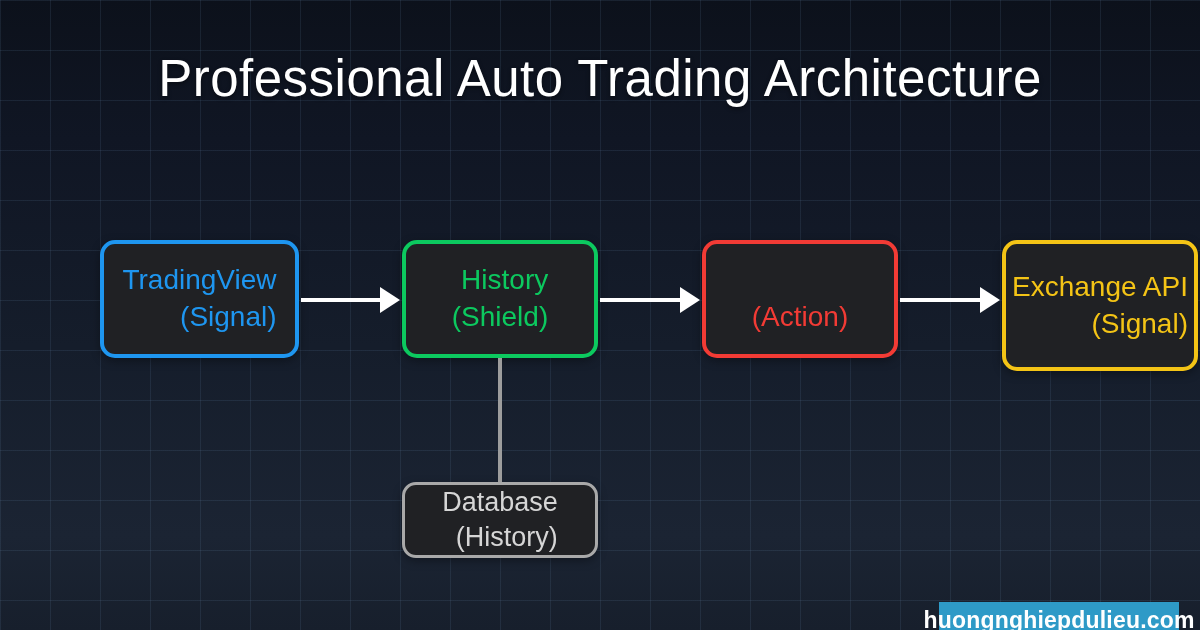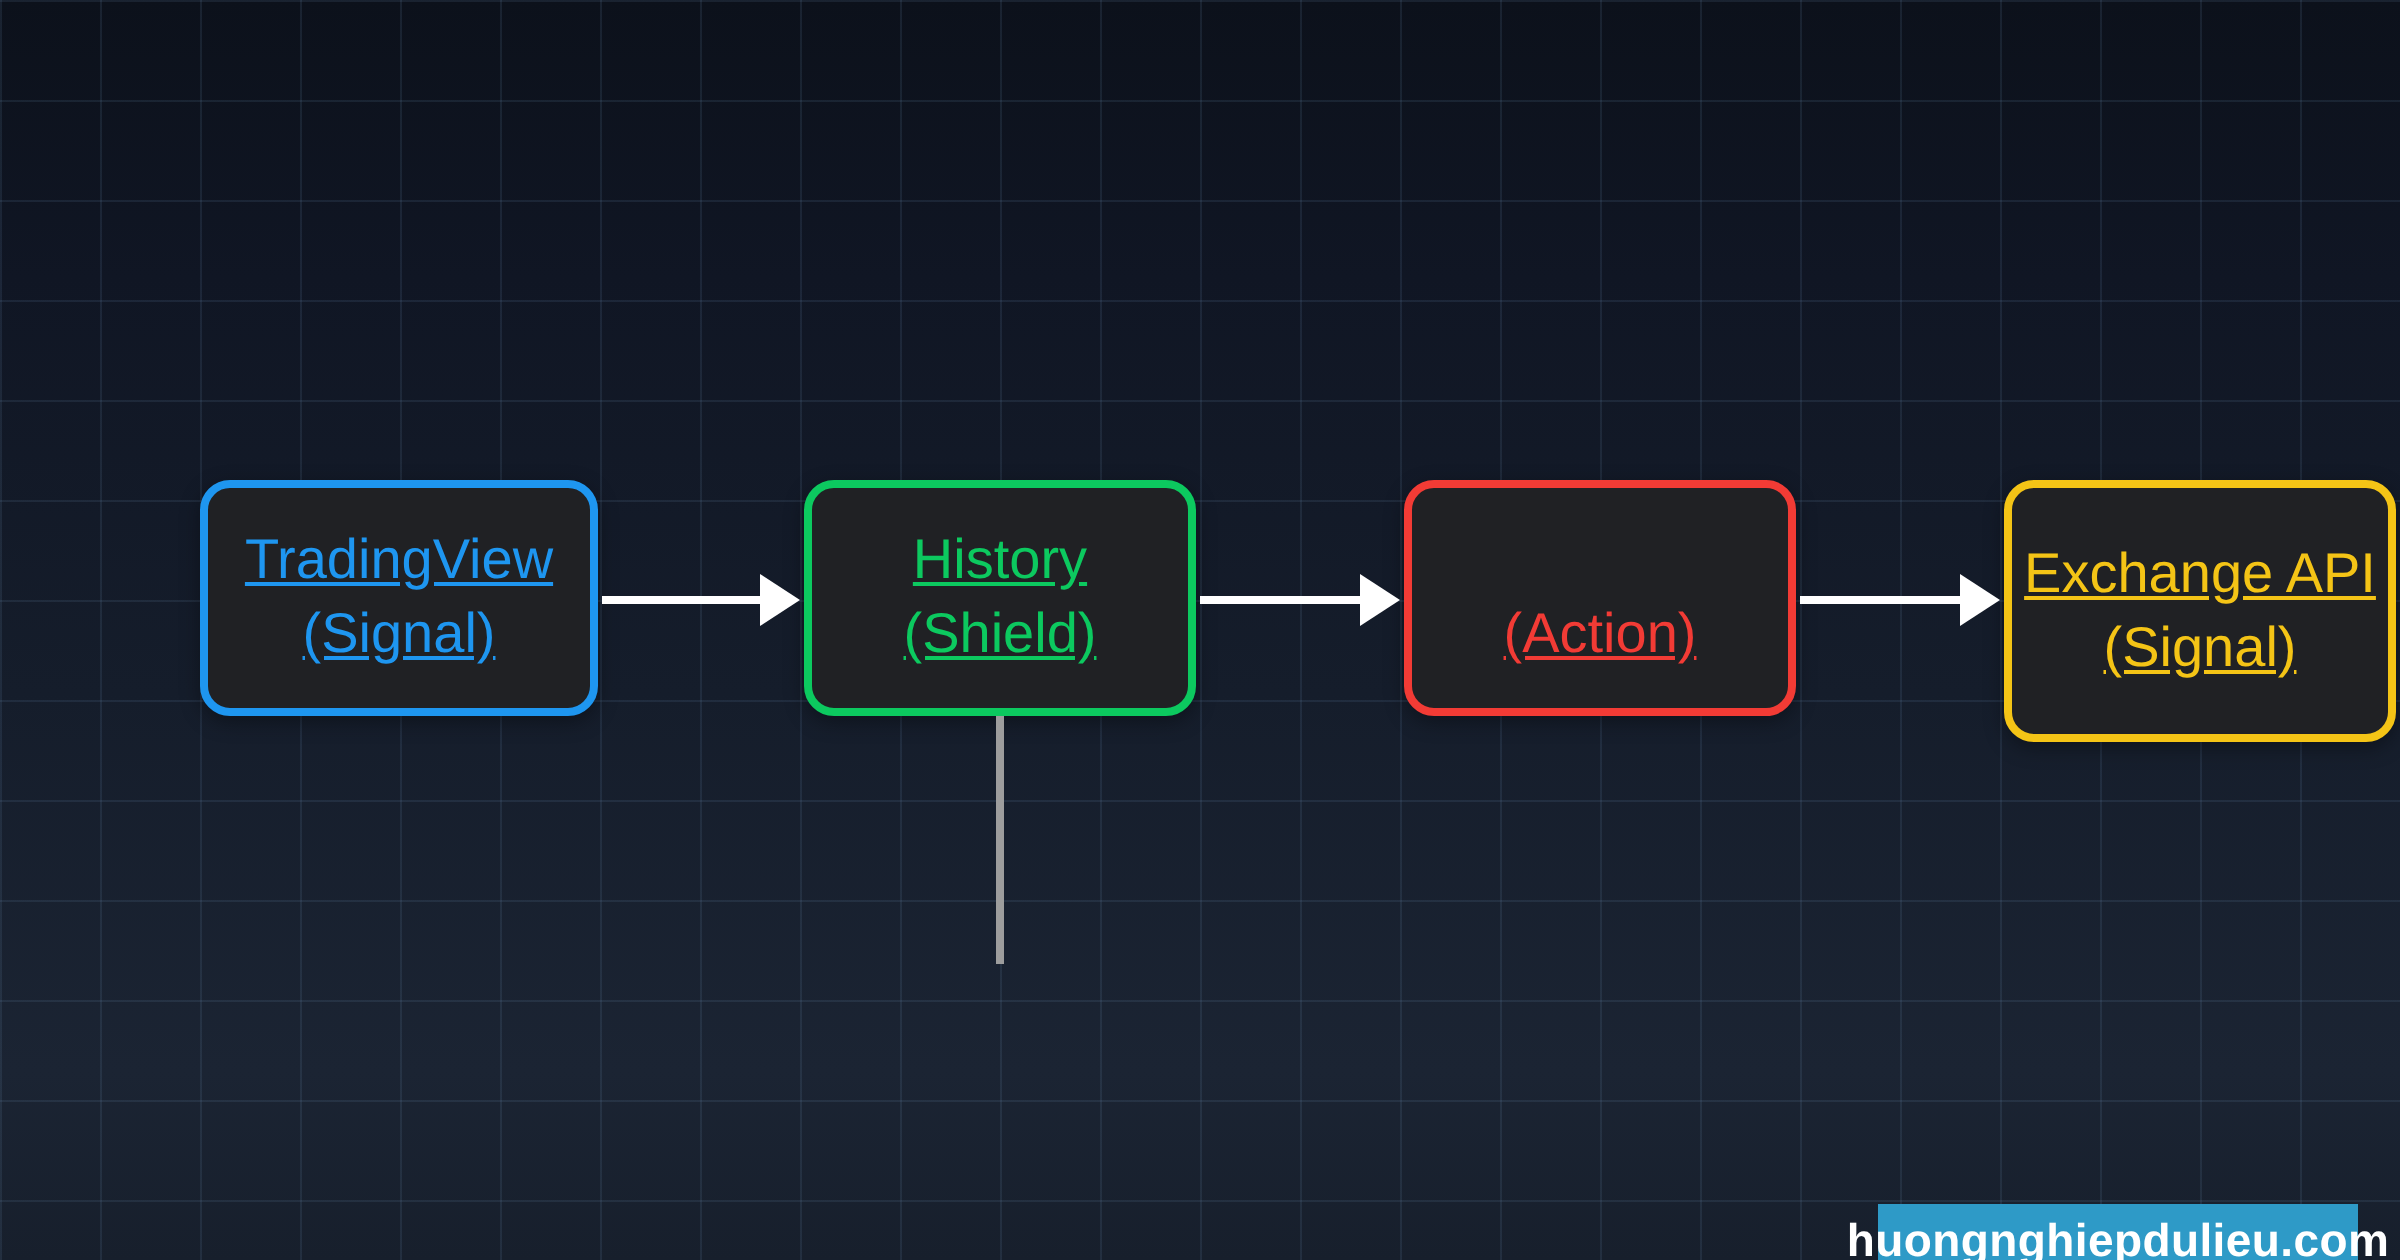--- a/index.html
+++ b/index.html
@@ -30,25 +30,24 @@
   .node {
     position: absolute;
     box-sizing: border-box;
     background: #202124;
     border: 4px solid var(--c, #888);
     color: var(--t, #ddd);
     border-radius: 15px;
     display: flex;
     align-items: center;
     justify-content: center;
-    text-align: center;
+    text-align: right;
     font-size: 28px;
     line-height: 1.32;
     box-shadow: 0 3px 10px rgba(0,0,0,0.35);
-    text-decoration: underline;
   }
   .node-tradingview { left: 100px; top: 240px; width: 199px; height: 118px; }
   .node-fastapi     { left: 402px; top: 240px; width: 196px; height: 118px; }
   .node-risk        { left: 702px; top: 240px; width: 196px; height: 118px; }
   .node-exchange    { left: 1002px; top: 240px; width: 196px; height: 131px; }
   .node-database    {
     left: 402px; top: 482px; width: 196px; height: 76px;
     border-width: 3px; font-size: 27px; line-height: 1.3; border-radius: 14px;
   }
   .arrow {
@@ -92,20 +91,21 @@
     font-weight: 700;
     letter-spacing: 0.2px;
     margin-top: 28px;
   }
 </style>
 </head>
 <body>
 
 <div class="canvas">
 
+  <div class="title">Professional Auto Trading Architecture</div>
 
   <div class="node node-tradingview" style="--c: #1E96F0; --t: #1E96F0;">
     <div>
       <span>TradingView</span><br>
       <span>(Signal)</span>
     </div>
   </div>
 
   <div class="node node-fastapi" style="--c: #0CC95F; --t: #0CC95F;">
     <div>
@@ -121,20 +121,26 @@
     </div>
   </div>
 
   <div class="node node-exchange" style="--c: #F4C416; --t: #F4C416;">
     <div>
       <span>Exchange API</span><br>
       <span>(Signal)</span>
     </div>
   </div>
 
+  <div class="node node-database" style="--c: #A9A9A9; --t: #D6D6D6;">
+    <div>
+      <span>Database</span><br>
+      <span>(History)</span>
+    </div>
+  </div>
 
   <div class="arrow arrow-1"></div>
   <div class="arrow arrow-2"></div>
   <div class="arrow arrow-3"></div>
 
   <div class="connector"></div>
 
   <div class="watermark" style="background-color: rgb(46, 154, 199); color: rgb(255, 255, 255);">
     <span>huongnghiepdulieu.com</span>
   </div>

